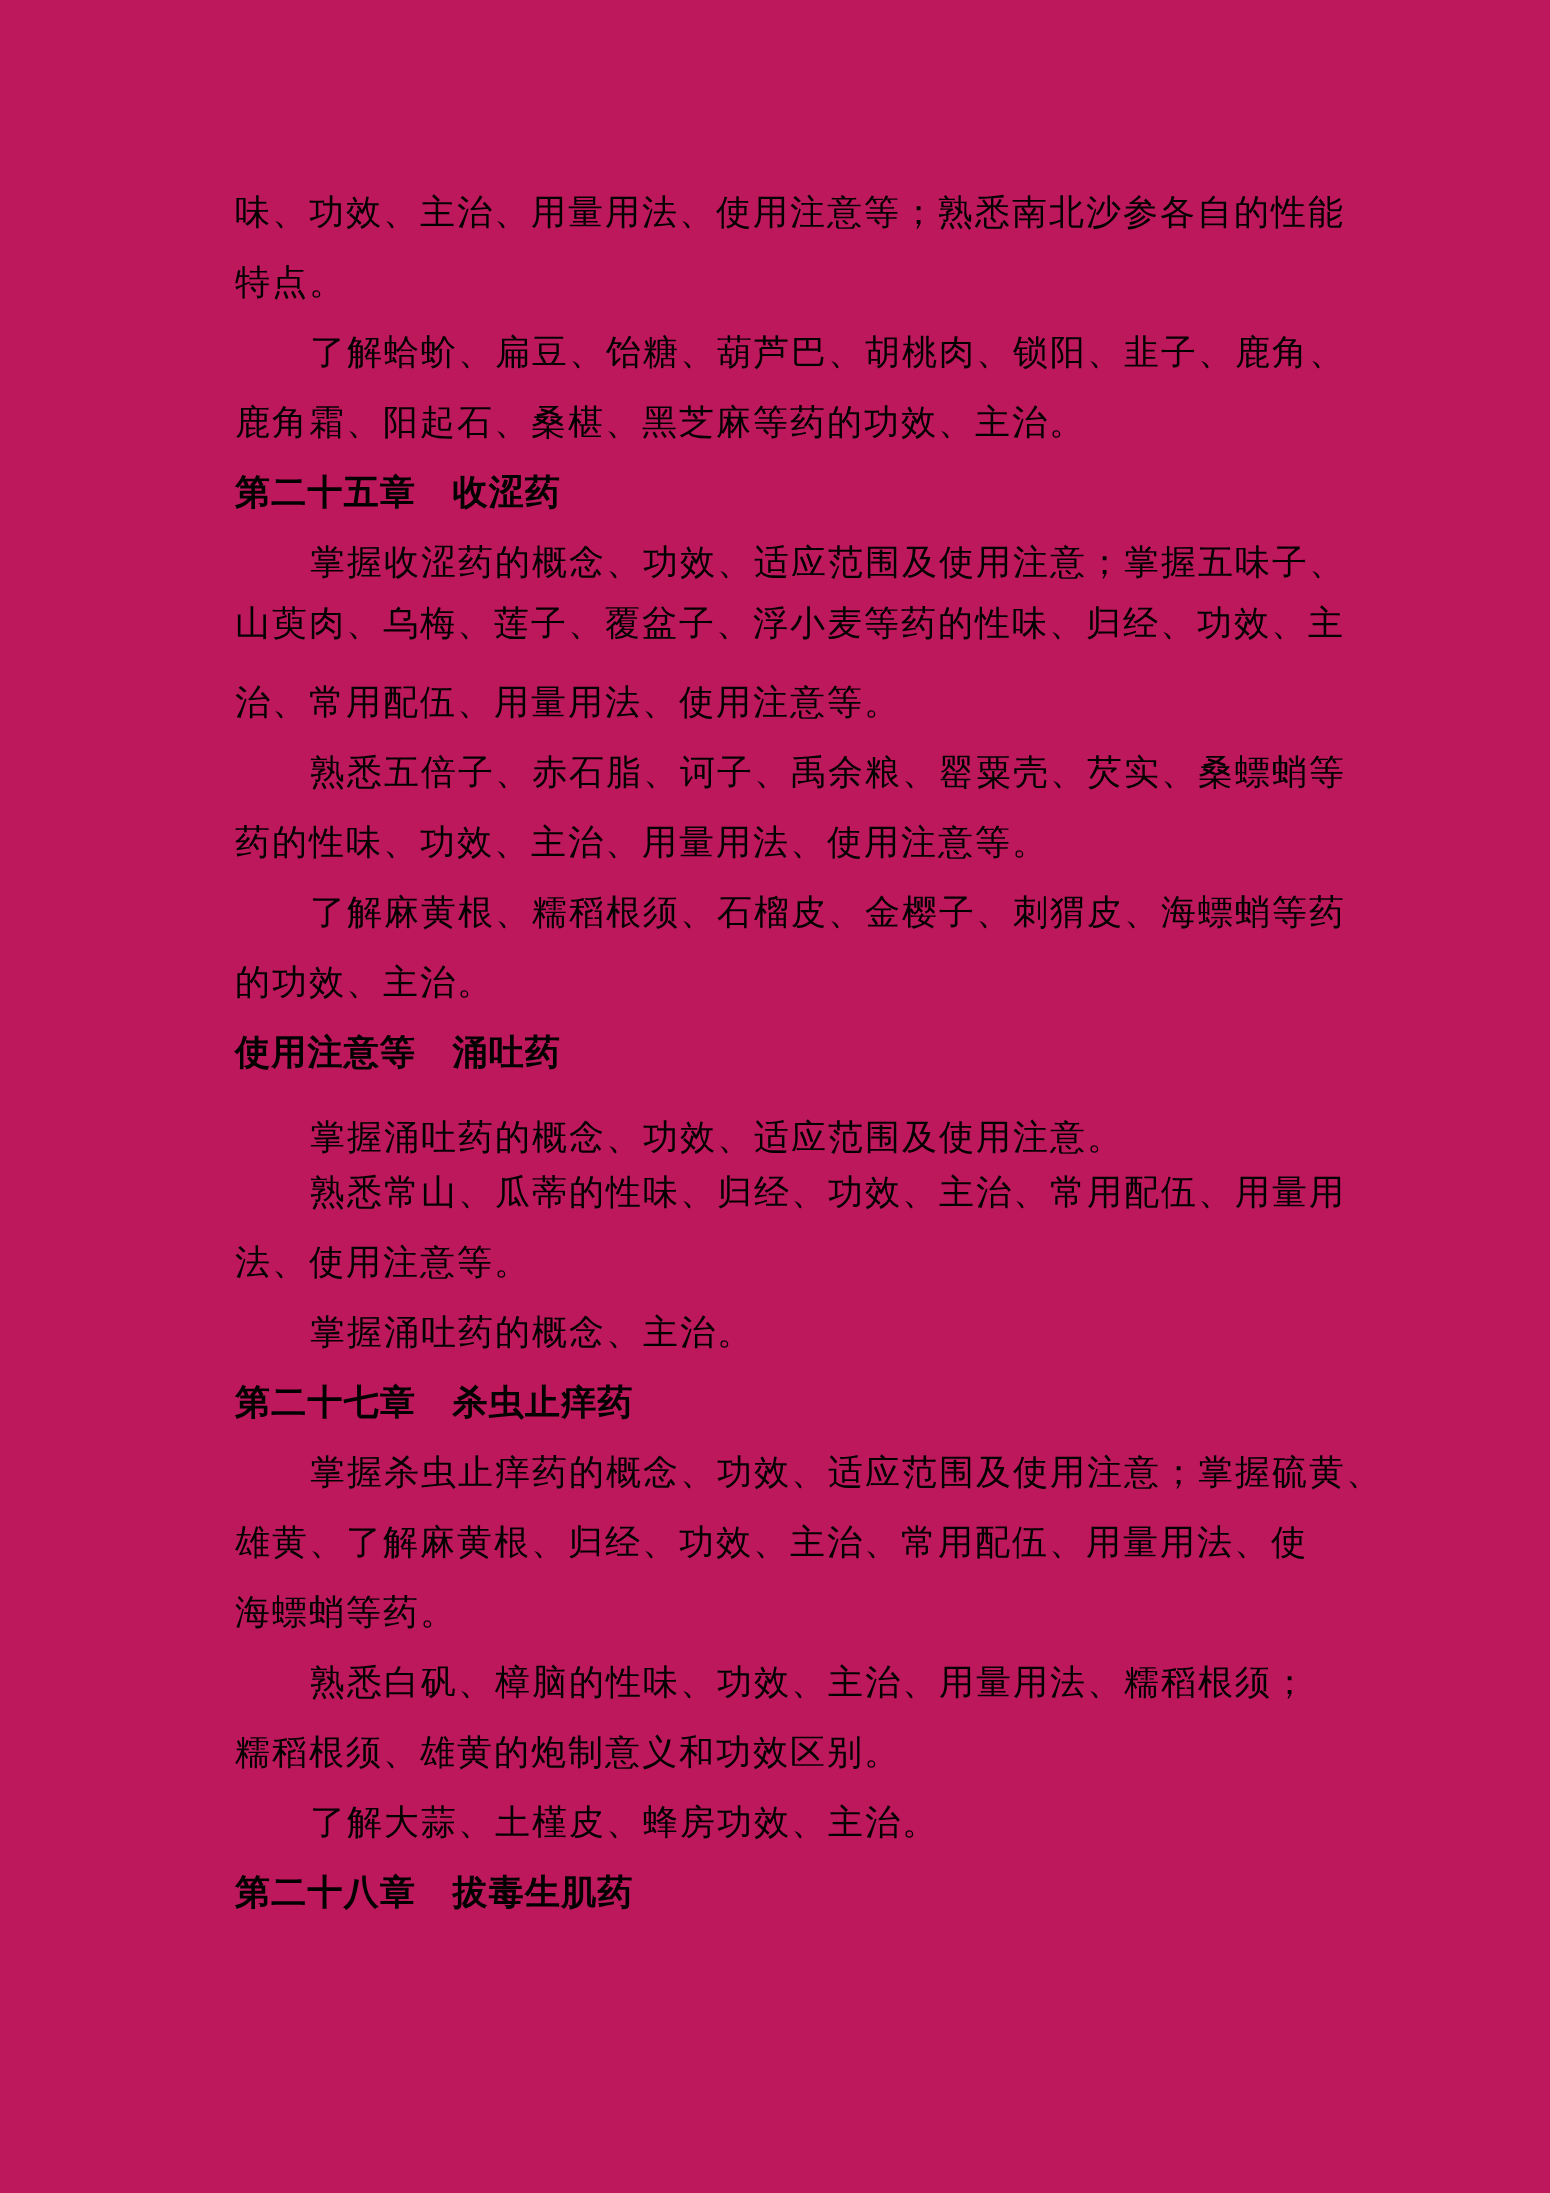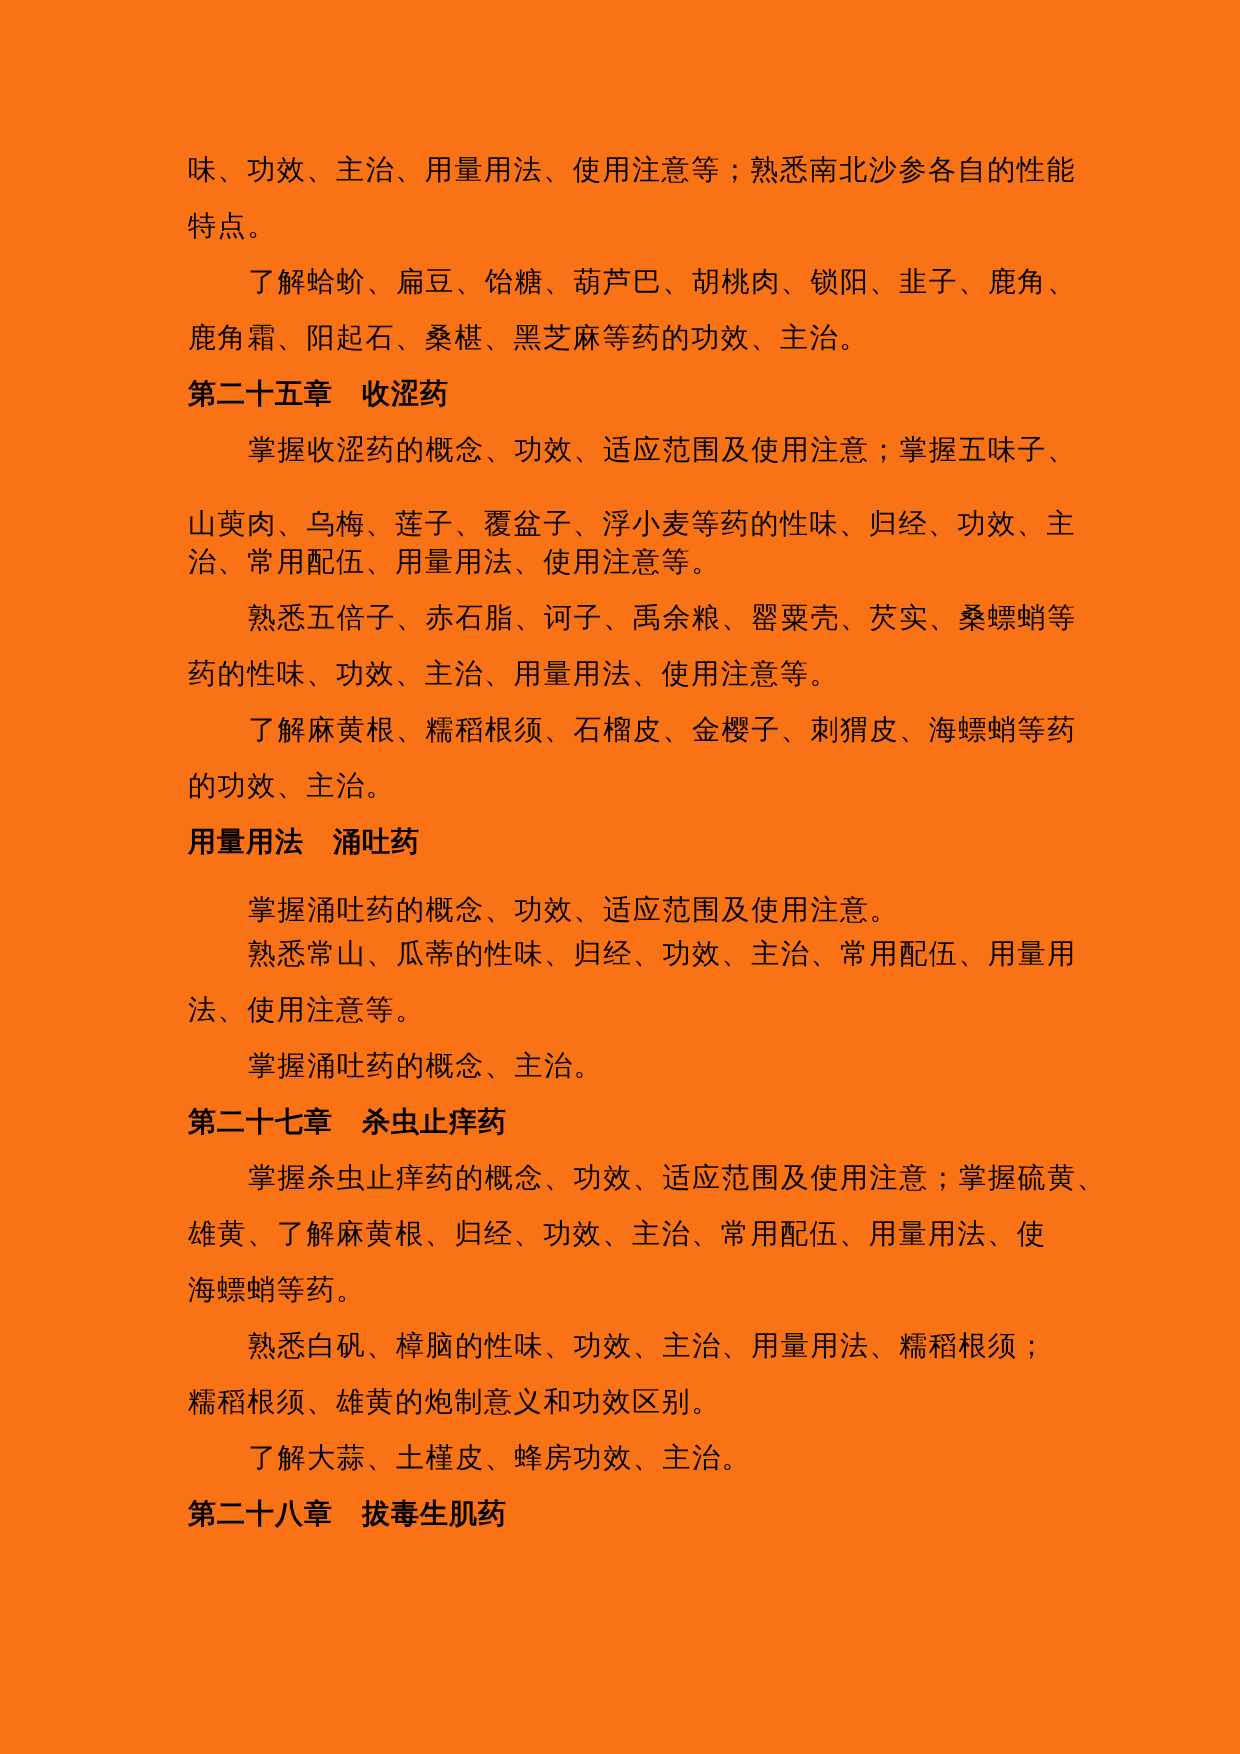--- a/index.html
+++ b/index.html
@@ -14,21 +14,21 @@
       overflow: hidden;
       font-family: "DejaVu Sans", "Liberation Sans", sans-serif;
       color: #000000;
     }
     .page {
       position: absolute;
       left: 0;
       top: 0;
       width: 1240px;
       height: 1754px;
-      background: #f97316;
+      background: #be185d;
     }
     .line {
       position: absolute;
       left: 188px;
       width: 880px;
       font-size: 28px;
       line-height: 40px;
       height: 40px;
       white-space: nowrap;
       letter-spacing: 1.6px;
@@ -45,27 +45,27 @@
 <body>
 
 <div class="page">
   <div id="lines">
       <div class="line" style="top: 150px;">味、功效、主治、用量用法、使用注意等；熟悉南北沙参各自的性能</div>
       <div class="line" style="top: 206px;">特点。</div>
       <div class="line indent" style="top: 262px;">了解蛤蚧、扁豆、饴糖、葫芦巴、胡桃肉、锁阳、韭子、鹿角、</div>
       <div class="line" style="top: 318px;">鹿角霜、阳起石、桑椹、黑芝麻等药的功效、主治。</div>
       <div class="line heading" style="top: 374px;">第二十五章　收涩药</div>
       <div class="line indent" style="top: 430px;">掌握收涩药的概念、功效、适应范围及使用注意；掌握五味子、</div>
-      <div class="line" style="top: 504px;">山萸肉、乌梅、莲子、覆盆子、浮小麦等药的性味、归经、功效、主</div>
+      <div class="line" style="top: 482px; font-family: Liberation Mono, monospace;">山萸肉、乌梅、莲子、覆盆子、浮小麦等药的性味、归经、功效、主</div>
       <div class="line" style="top: 542px;">治、常用配伍、用量用法、使用注意等。</div>
       <div class="line indent" style="top: 598px;">熟悉五倍子、赤石脂、诃子、禹余粮、罂粟壳、芡实、桑螵蛸等</div>
       <div class="line" style="top: 654px;">药的性味、功效、主治、用量用法、使用注意等。</div>
       <div class="line indent" style="top: 710px;">了解麻黄根、糯稻根须、石榴皮、金樱子、刺猬皮、海螵蛸等药</div>
       <div class="line" style="top: 766px;">的功效、主治。</div>
-      <div class="line heading" style="top: 822px;">用量用法　涌吐药</div>
+      <div class="line heading" style="top: 822px;">使用注意等　涌吐药</div>
       <div class="line indent" style="top: 878px; margin-top: 12px;">掌握涌吐药的概念、功效、适应范围及使用注意。</div>
       <div class="line indent" style="top: 934px;">熟悉常山、瓜蒂的性味、归经、功效、主治、常用配伍、用量用</div>
       <div class="line" style="top: 990px;">法、使用注意等。</div>
       <div class="line indent" style="top: 1046px;">掌握涌吐药的概念、主治。</div>
       <div class="line heading" style="top: 1102px;">第二十七章　杀虫止痒药</div>
       <div class="line indent" style="top: 1158px;">掌握杀虫止痒药的概念、功效、适应范围及使用注意；掌握硫黄、</div>
       <div class="line" style="top: 1214px;">雄黄、了解麻黄根、归经、功效、主治、常用配伍、用量用法、使</div>
       <div class="line" style="top: 1270px;">海螵蛸等药。</div>
       <div class="line indent" style="top: 1326px;">熟悉白矾、樟脑的性味、功效、主治、用量用法、糯稻根须；</div>
       <div class="line" style="top: 1382px;">糯稻根须、雄黄的炮制意义和功效区别。</div>

